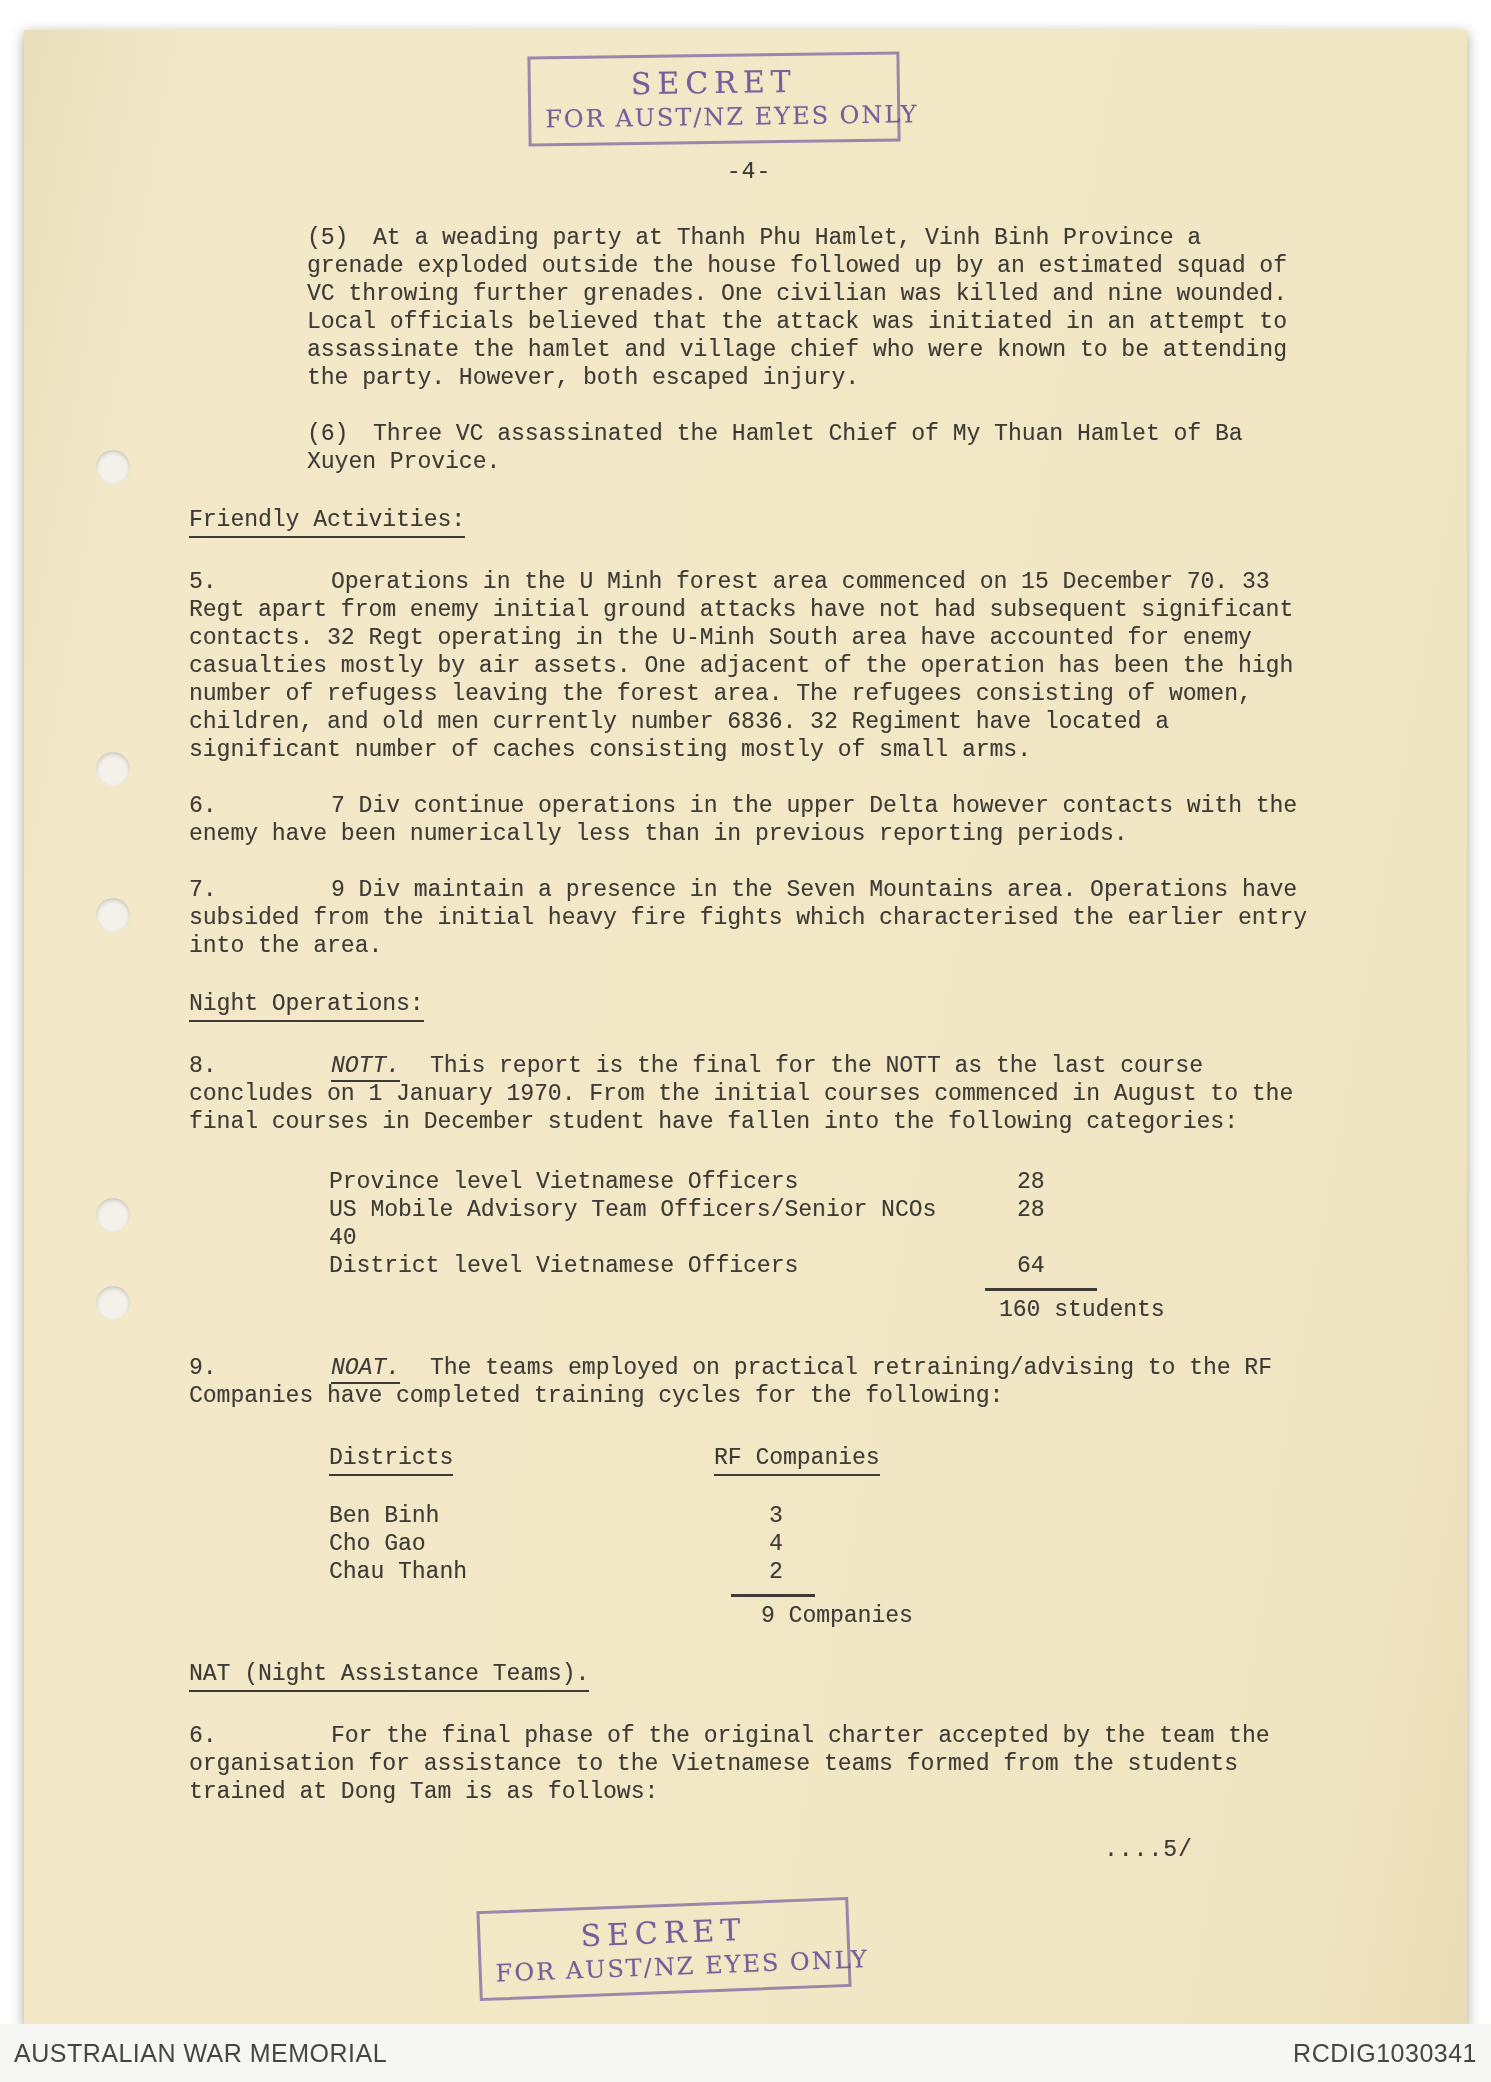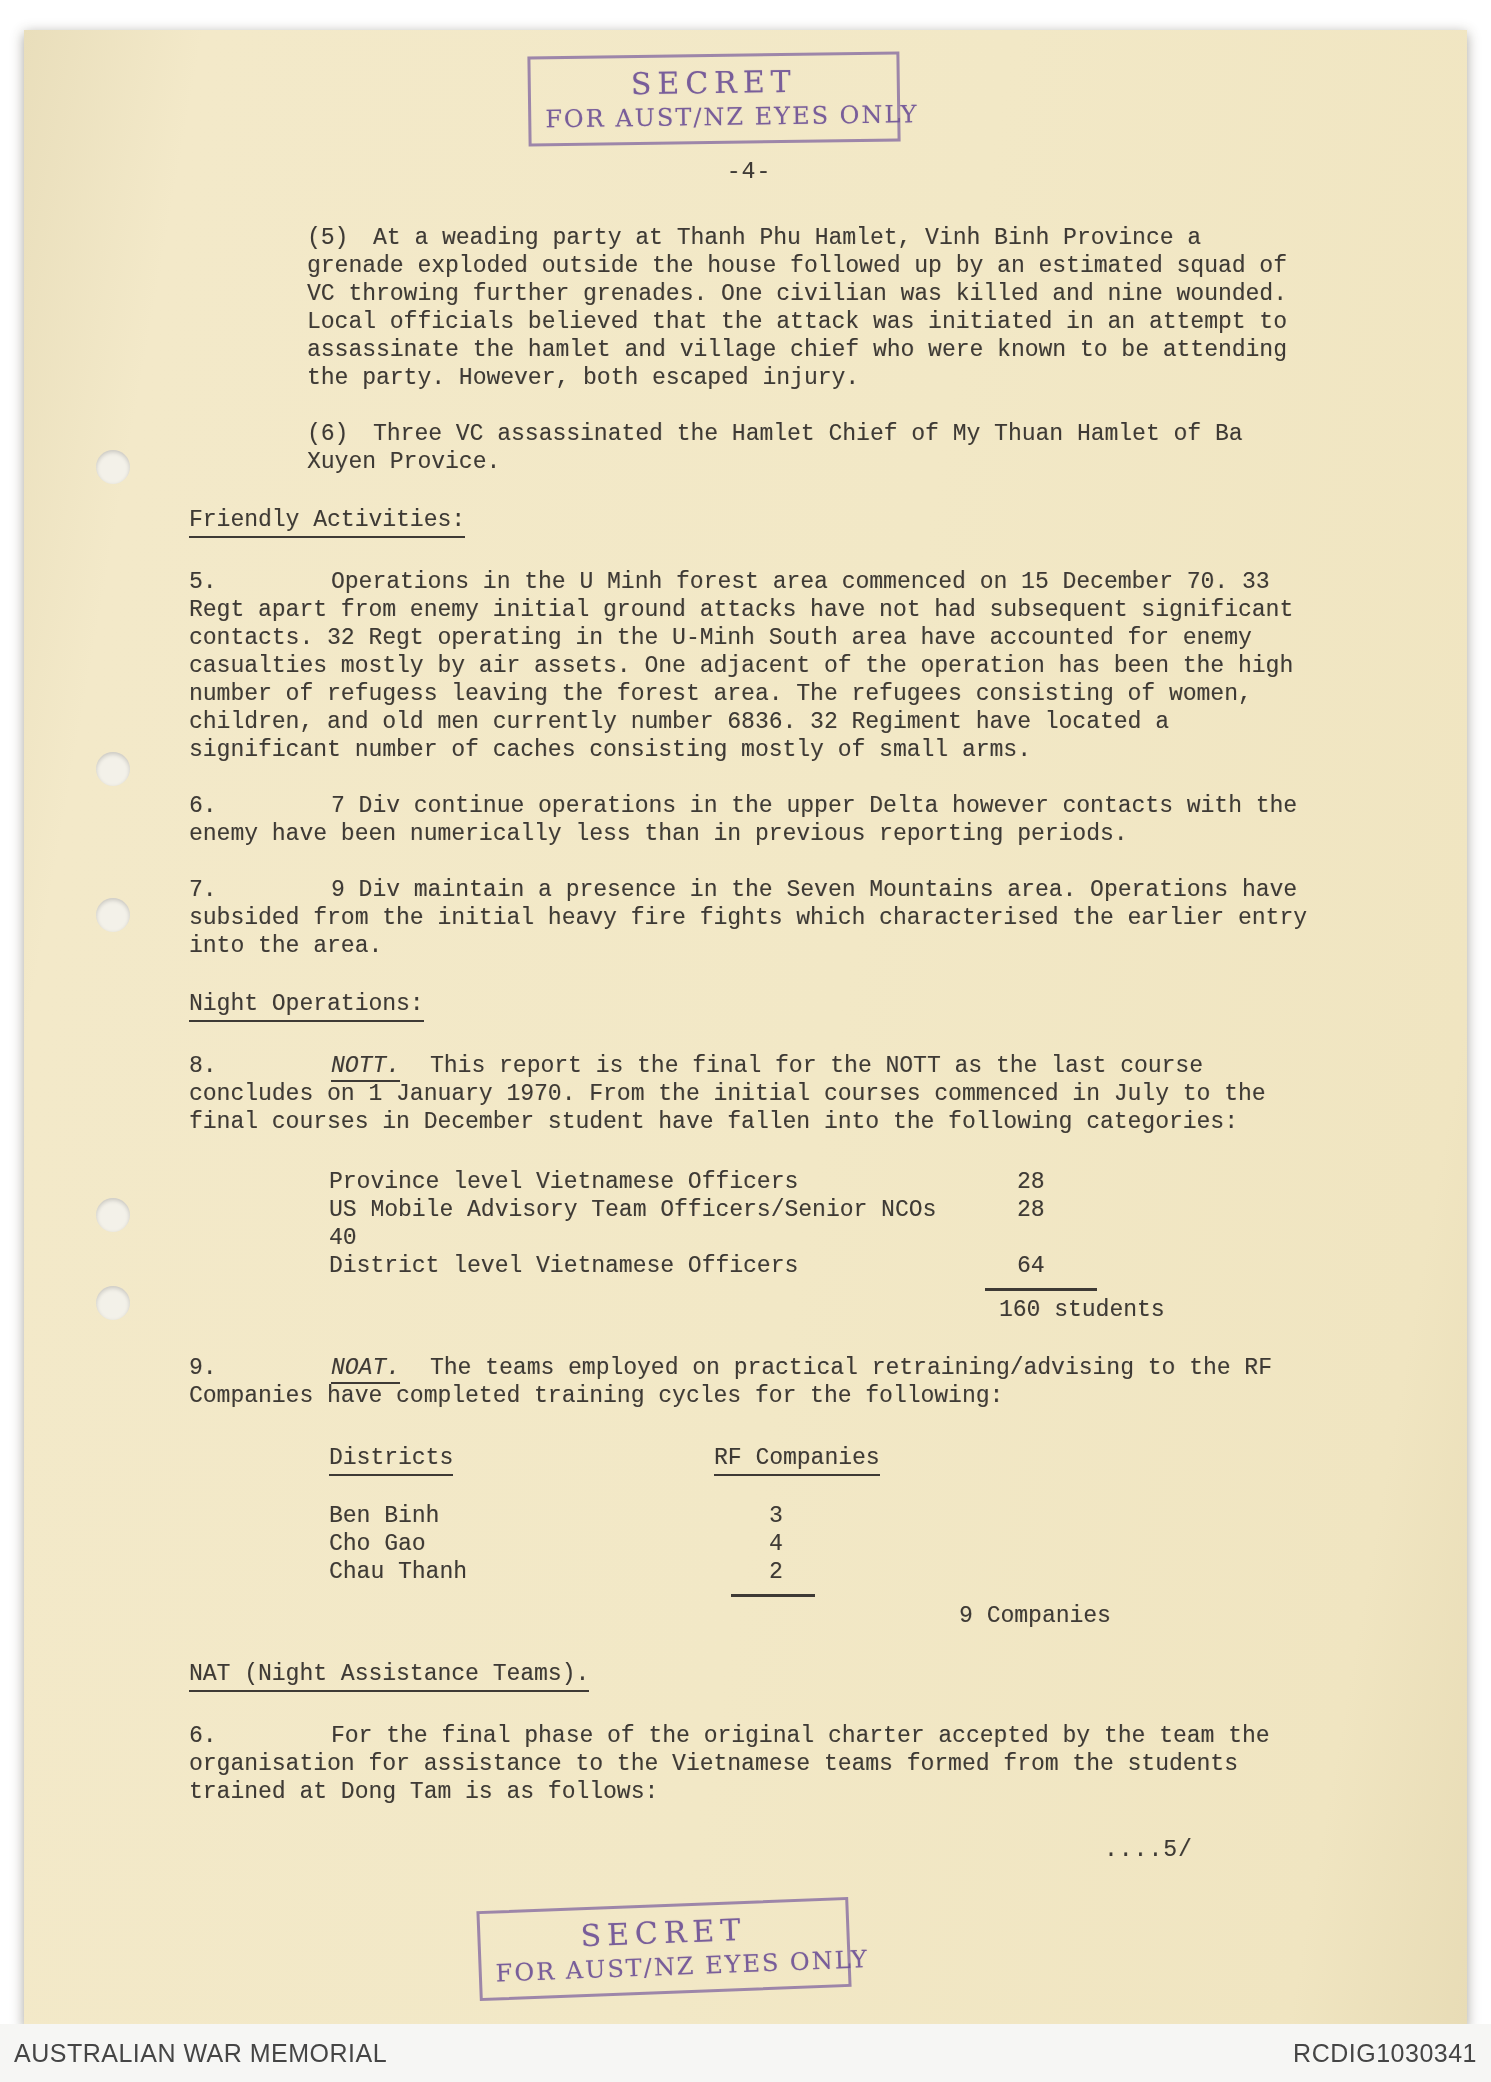--- a/index.html
+++ b/index.html
@@ -30,21 +30,21 @@
   .nott { margin:32px 0 0 140px; }
   .nrow { display:flex; }
   .nlabel { width:688px; }
   .ntotal { margin:8px 0 30px 810px; }
   .ntotal .tline { display:block; width:112px; border-top:3px solid #3e3a35; margin:0 0 5px -14px; }
   .dist { margin:34px 0 0 140px; }
   .drow { display:flex; }
   .dhead { margin-bottom:26px; }
   .dname { width:385px; }
   .dval { padding-left:55px; }
-  .dtotal { margin:8px 0 30px 572px;text-align:center; }
+  .dtotal { margin:8px 0 30px 572px; }
   .dtotal .tline2 { display:block; width:84px; border-top:3px solid #3e3a35; margin:0 0 5px -30px; }
   .cont { margin:30px 0 0 915px; letter-spacing:1px; }
   .stamp {
     position:absolute; text-align:center;
     border:3px solid rgba(124,95,158,.72);
     color:rgba(110,82,150,.88);
     font-family:"DejaVu Serif", serif;
     padding:8px 14px 10px;
     text-shadow:0 0 1px rgba(110,82,150,.4);
   }
@@ -102,21 +102,21 @@
 
       <div class="num-para">
         <span class="pnum">7.</span><span>9 Div maintain a presence in the Seven Mountains area. Operations have subsided from the initial heavy fire fights which characterised the earlier entry into the area.</span>
       </div>
 
       <div class="hwrap">
         <span class="hdr">Night Operations:</span>
       </div>
 
       <div class="num-para">
-        <span class="pnum">8.</span><span class="term">NOTT.</span><span>This report is the final for the NOTT as the last course concludes on 1 January 1970. From the initial courses commenced in July to the final courses in December student have fallen into the following categories:</span>
+        <span class="pnum">8.</span><span class="term">NOTT.</span><span>This report is the final for the NOTT as the last course concludes on 1 January 1970. From the initial courses commenced in August to the final courses in December student have fallen into the following categories:</span>
       </div>
 
       <div class="nott">
         <div class="nrow">
           <span class="nlabel">Province level Vietnamese Officers</span>
             <span class="nval">28</span>
         </div>
         <div class="nrow">
           <span class="nlabel">US Mobile Advisory Team Officers/Senior NCOs</span>
             <span class="nval">28</span>

